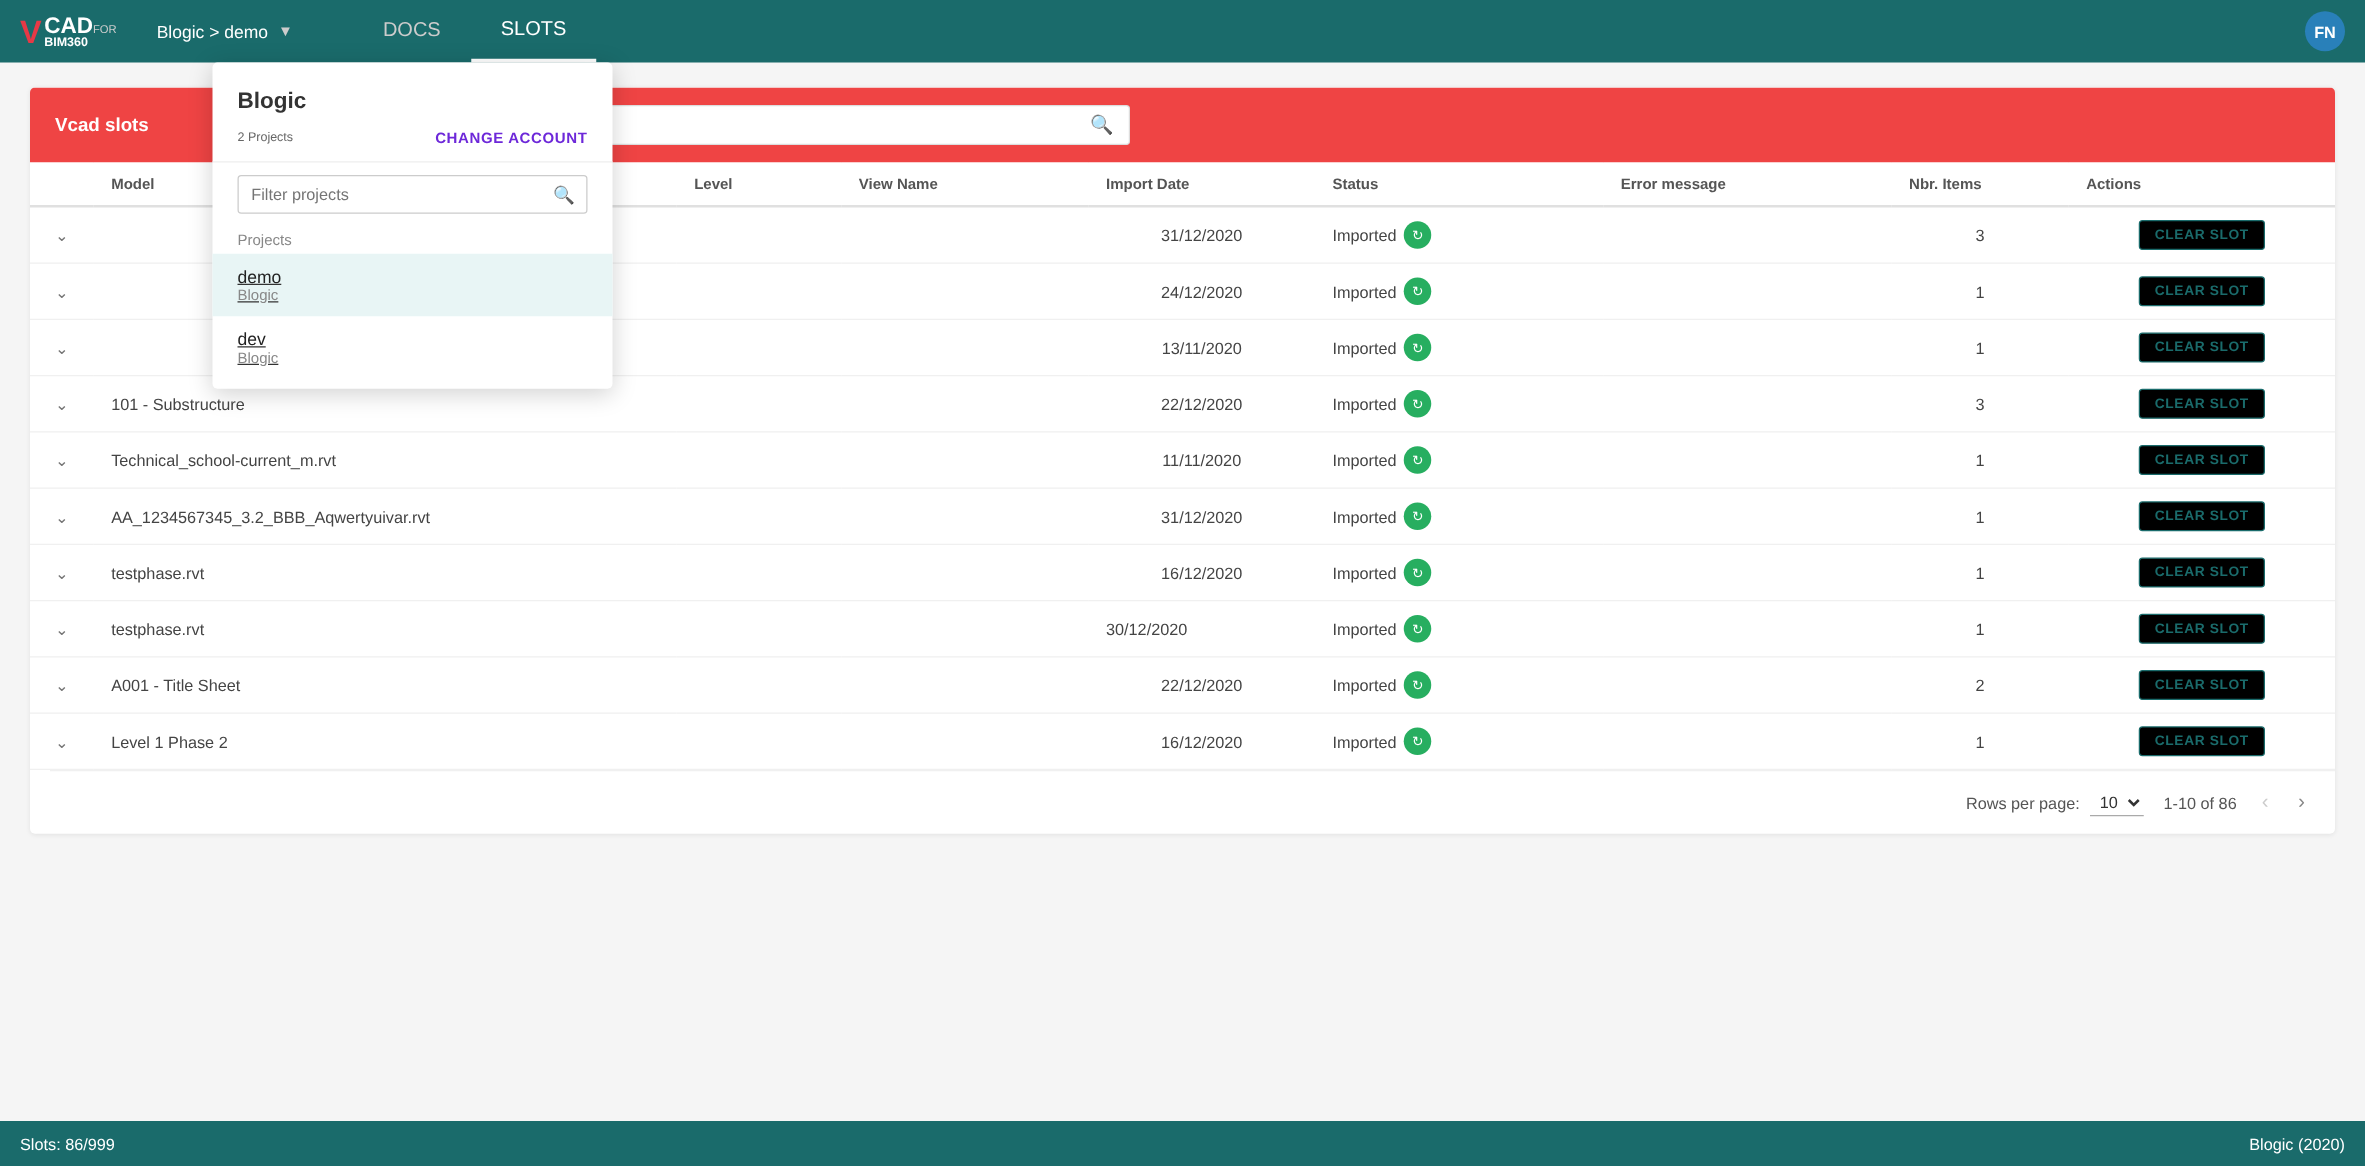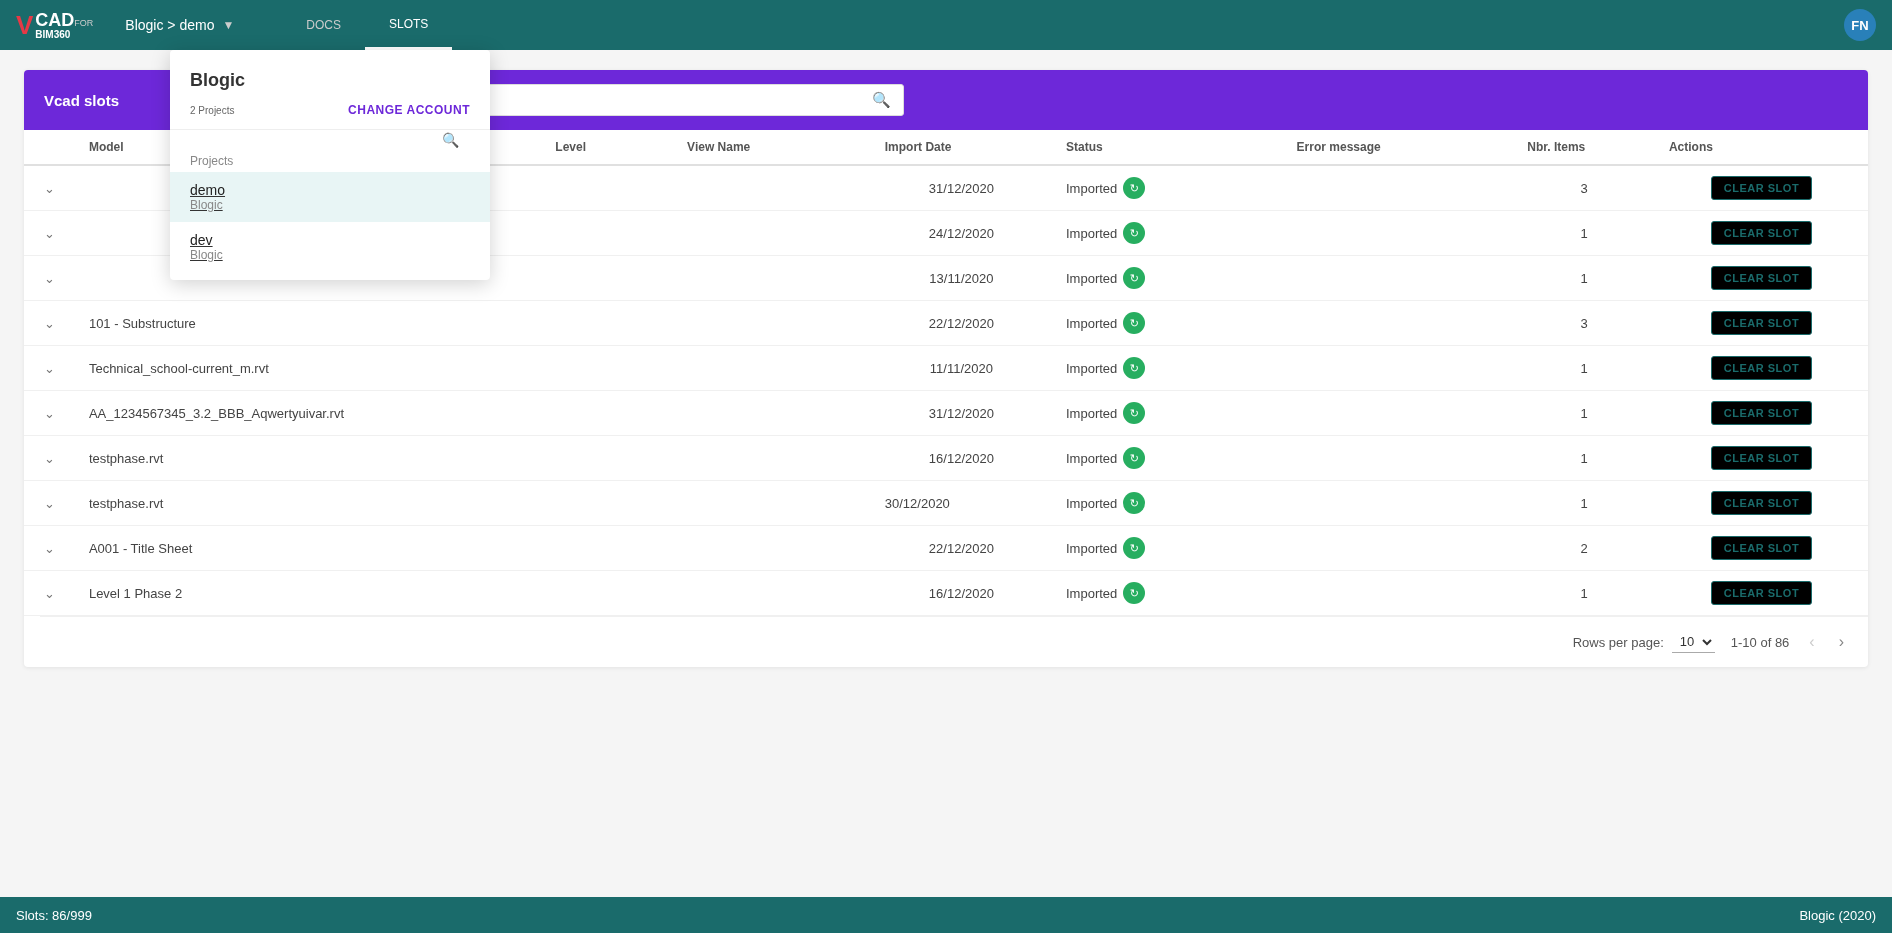--- a/index.html
+++ b/index.html
@@ -69,21 +69,21 @@
     .nav-tabs {
       display: flex;
       margin-left: 40px;
     }
     .nav-tab {
       color: #ccc;
       padding: 0 24px;
       height: 50px;
       display: flex;
       align-items: center;
-      font-size: 12px;
+      font-size: 16px;
       cursor: pointer;
       text-decoration: none;
       font-weight: 500;
     }
     .nav-tab.active {
       color: #fff;
       border-bottom: 3px solid #fff;
     }
     .user-avatar {
       margin-left: auto;
@@ -188,21 +188,21 @@
     }
 
     
     .slots-panel {
       background: #fff;
       border-radius: 4px;
       box-shadow: 0 1px 4px rgba(0,0,0,0.08);
       overflow: hidden;
     }
     .slots-panel-header {
-      background: #6d28d9;
+      background: #ef4444;
       color: #fff;
       padding: 14px 20px;
       font-size: 15px;
       font-weight: 600;
       display: flex;
       align-items: center;
       justify-content: space-between;
     }
     .search-bar {
       display: flex;
@@ -382,20 +382,21 @@
   <div class="user-avatar">FN</div>
 </nav>
 
 <div class="dropdown-overlay">
   <div class="dropdown-header">Blogic</div>
   <div class="dropdown-meta">
     <span class="dropdown-meta-count">2 Projects</span>
     <button class="change-account-btn">CHANGE ACCOUNT</button>
   </div>
   <div class="filter-input-wrap">
+    <input class="filter-input" type="text" placeholder="Filter projects" style="">
     <span class="filter-search-icon">🔍</span>
   </div>
   <div class="projects-label">Projects</div>
   <div class="project-item selected">
     <div class="project-item-name">demo</div>
     <div class="project-item-org">Blogic</div>
   </div>
   <div class="project-item">
     <div class="project-item-name">dev</div>
     <div class="project-item-org">Blogic</div>

